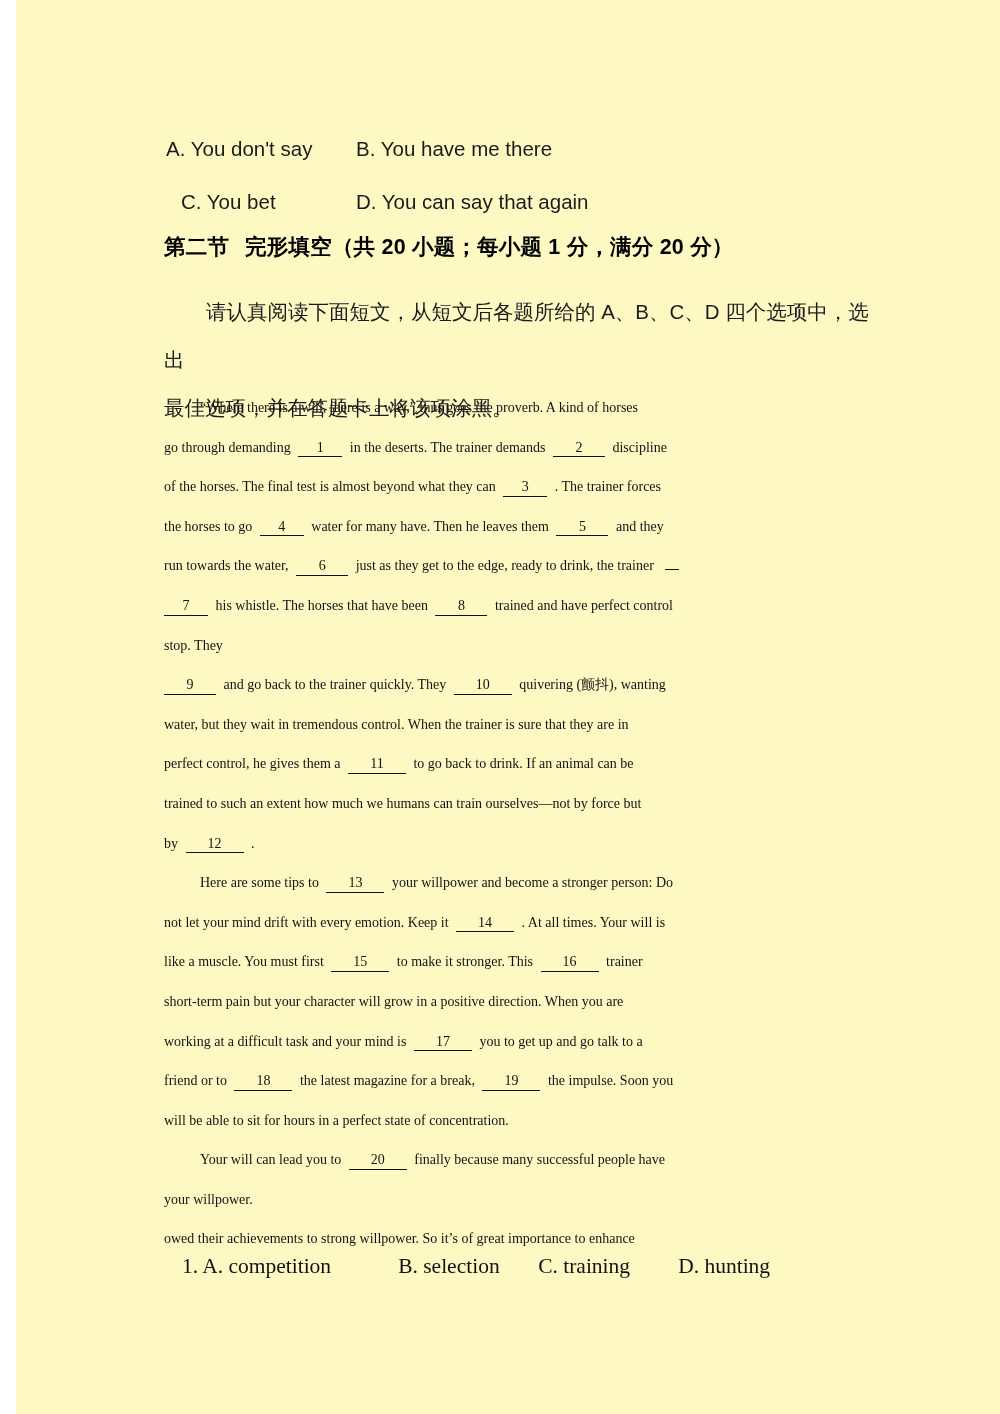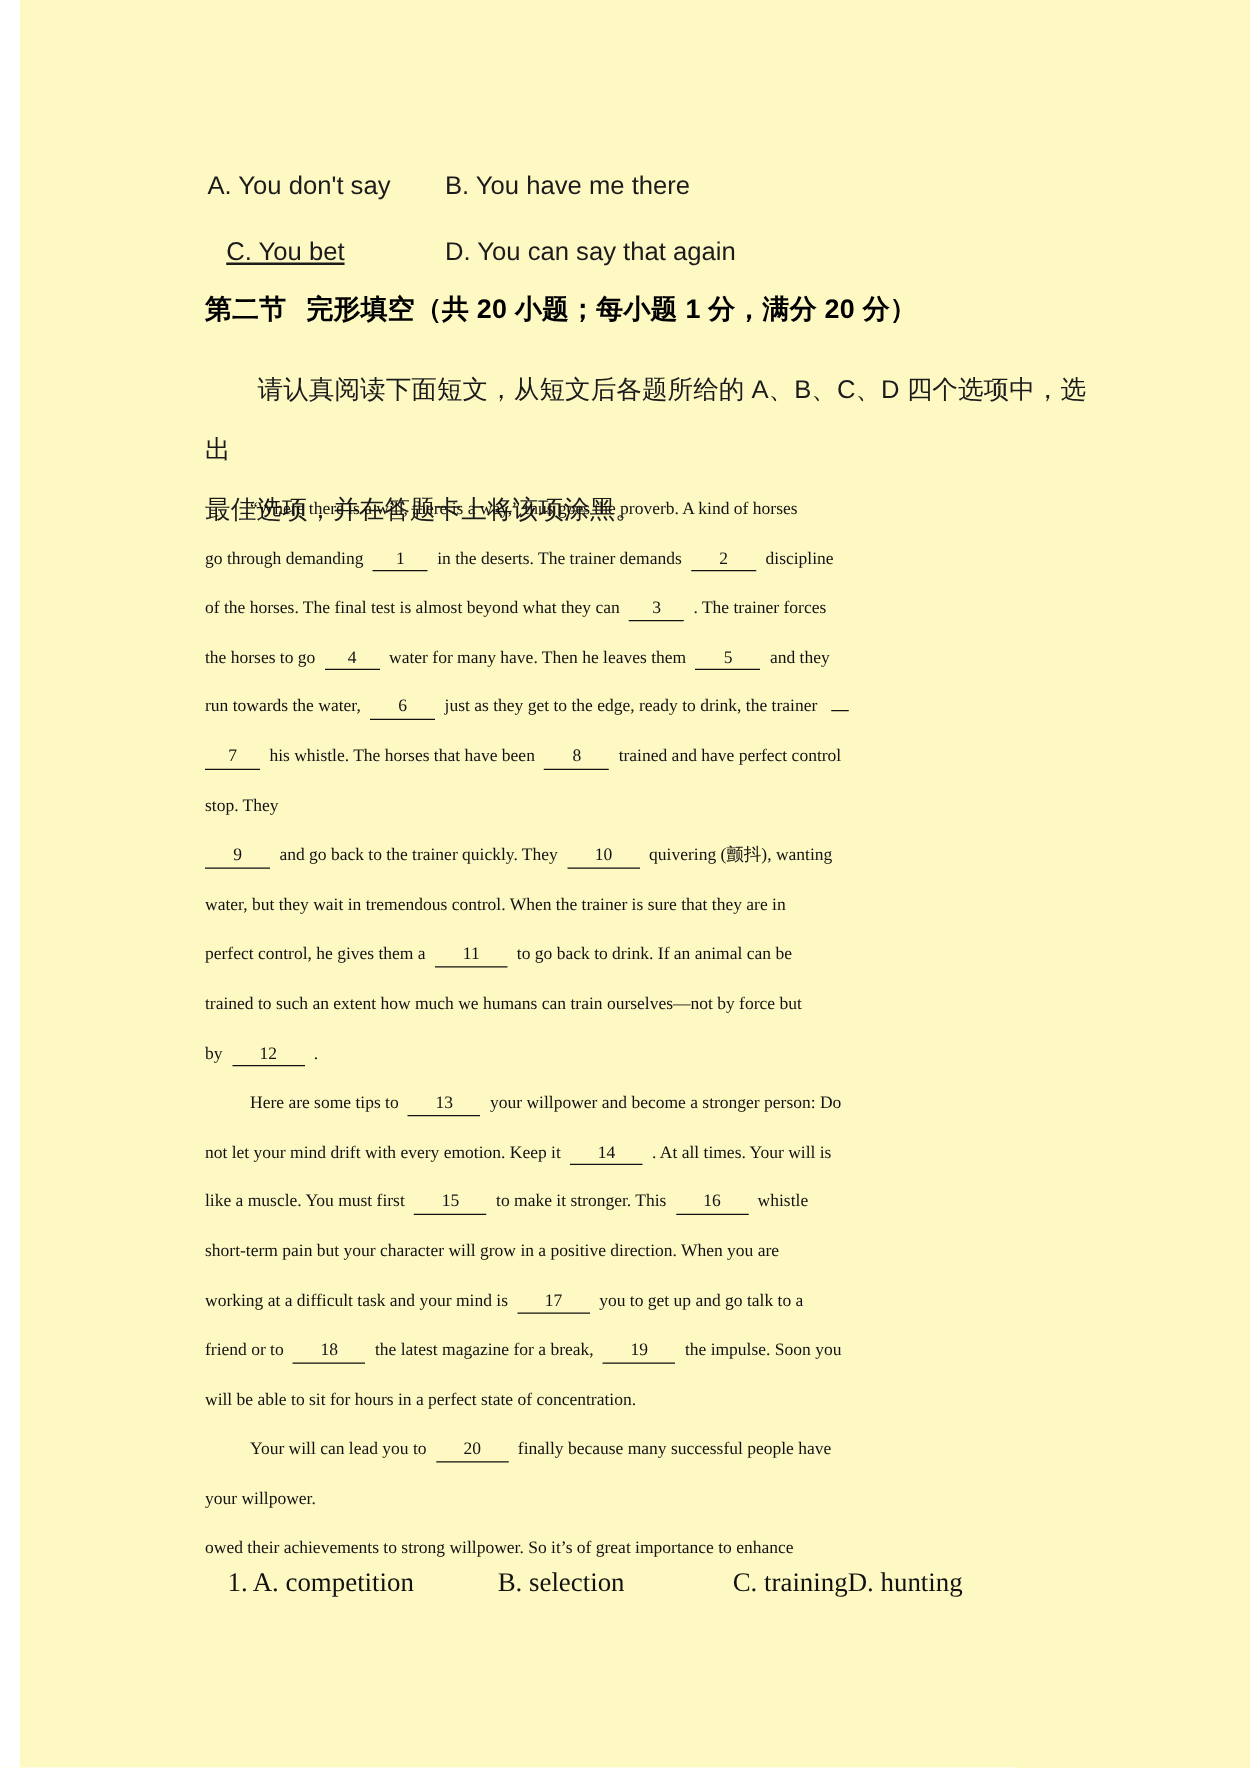--- a/index.html
+++ b/index.html
@@ -42,21 +42,20 @@
   }
   .opt-row .opt-a {
     display: inline-block;
     width: 190px;
   }
   .opt-row.row-c {
     padding-left: 15px;
   }
   .opt-row.row-c .opt-a {
     width: 175px;
-    text-decoration: underline;
   }
 
   
   .section-heading {
     position: absolute;
     left: 148px;
     top: 232px;
     font-family: "Liberation Sans", "DejaVu Sans", sans-serif;
     font-weight: bold;
     font-size: 21.5px;
@@ -136,21 +135,21 @@
     position: absolute;
     left: 166px;
     top: 1254px;
     font-size: 21.5px;
     color: #121212;
     white-space: nowrap;
   }
   .q-options .qnum { margin-right: 4px; }
   .q-options .qa { display: inline-block; width: 196px; }
   .q-options .qb { display: inline-block; width: 140px; }
-  .q-options .qc { display: inline-block; width: 140px; text-align: right; }
+  .q-options .qc { display: inline-block; width: 140px; }
 </style>
 </head>
 <body>
 
 <div class="page">
 
   <div class="opt-block">
     <div class="opt-row row-ab">
       <span class="opt-a">A. You don't say</span><span>B. You have me there</span>
     </div>
@@ -176,21 +175,21 @@
       <div class="pline"><span>run towards the water,</span> <span class="blank w2">6</span> <span>just as they get to the edge, ready to drink, the trainer</span> <span class="frag"></span></div>
       <div class="pline"><span class="blank w1 lead">7</span> <span>his whistle. The horses that have been</span> <span class="blank w2">8</span> <span>trained and have perfect control</span> </div>
       <div class="pline"><span>stop. They</span> </div>
       <div class="pline"><span class="blank w2 lead">9</span> <span>and go back to the trainer quickly. They</span> <span class="blank w3">10</span> <span>quivering (颤抖), wanting</span> </div>
       <div class="pline"><span>water, but they wait in tremendous control. When the trainer is sure that they are in</span> </div>
       <div class="pline"><span>perfect control, he gives them a</span> <span class="blank w3">11</span> <span>to go back to drink. If an animal can be</span> </div>
       <div class="pline"><span>trained to such an extent how much we humans can train ourselves—not by force but</span> </div>
       <div class="pline"><span>by</span> <span class="blank w3">12</span> <span>.</span> </div>
       <div class="pline"><span class="indent"></span><span>Here are some tips to</span> <span class="blank w3">13</span> <span>your willpower and become a stronger person: Do</span> </div>
       <div class="pline"><span>not let your mind drift with every emotion. Keep it</span> <span class="blank w3">14</span> <span>. At all times. Your will is</span> </div>
-      <div class="pline"><span>like a muscle. You must first</span> <span class="blank w3">15</span> <span>to make it stronger. This</span> <span class="blank w3">16</span> <span>whistle</span> </div>
+      <div class="pline"><span>like a muscle. You must first</span> <span class="blank w3">15</span> <span>to make it stronger. This</span> <span class="blank w3">16</span> <span>trainer</span> </div>
       <div class="pline"><span>short-term pain but your character will grow in a positive direction. When you are</span> </div>
       <div class="pline"><span>working at a difficult task and your mind is</span> <span class="blank w3">17</span> <span>you to get up and go talk to a</span> </div>
       <div class="pline"><span>friend or to</span> <span class="blank w3">18</span> <span>the latest magazine for a break,</span> <span class="blank w3">19</span> <span>the impulse. Soon you</span> </div>
       <div class="pline"><span>will be able to sit for hours in a perfect state of concentration.</span> </div>
       <div class="pline"><span class="indent"></span><span>Your will can lead you to</span> <span class="blank w3">20</span> <span>finally because many successful people have</span> </div>
       <div class="pline"><span>your willpower.</span> </div>
       <div class="pline"><span>owed their achievements to strong willpower. So it’s of great importance to enhance</span> </div>
     </div>
 
   <div class="q-options">

